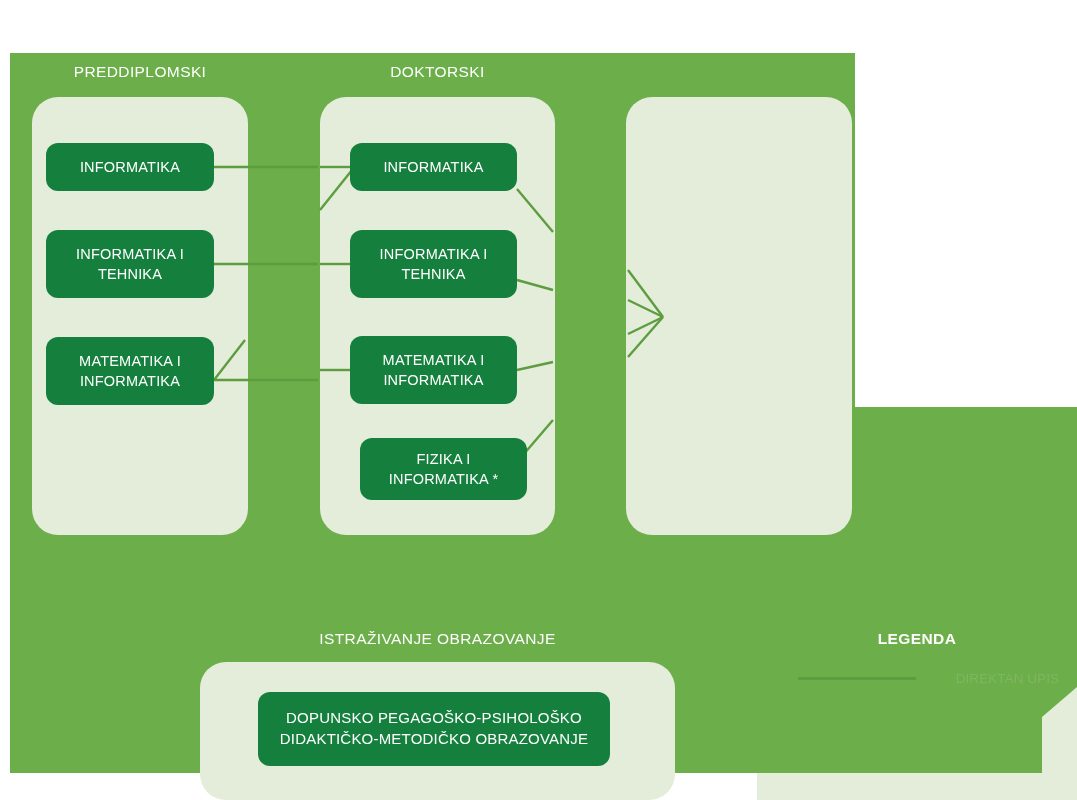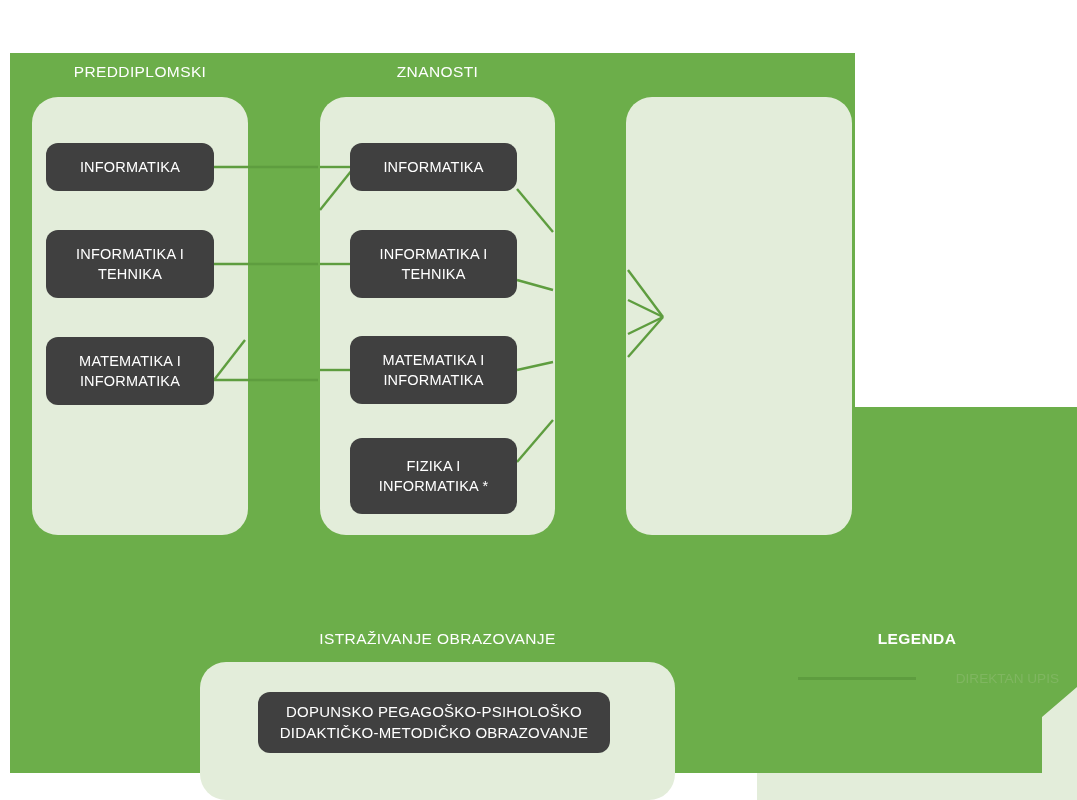--- a/index.html
+++ b/index.html
@@ -87,21 +87,21 @@
   .col-panel {
     position: absolute;
     background: #E3EDDA;
     border-radius: 26px;
     z-index: 2;
   }
 
   
   .prog-box {
     position: absolute;
-    background: #404040;
+    background: #15803d;
     border-radius: 12px;
     color: #FFFFFF;
     font-size: 14.5px;
     line-height: 1.38;
     letter-spacing: 0.2px;
     display: flex;
     align-items: center;
     justify-content: center;
     text-align: center;
     z-index: 5;
@@ -188,21 +188,21 @@
   <div class="green-bg main-backdrop"></div>
 
   <div class="legend-backdrop"></div>
 
   <div class="col-panel" style="left:32px; top:55px; width:216px; height:438px;"></div>
   <div class="col-panel" style="left:320px; top:55px; width:235px; height:438px;"></div>
   <div class="col-panel" style="left:626px; top:55px; width:226px; height:438px;"></div>
   <div class="col-panel" style="left:200px; top:620px; width:475px; height:138px;"></div>
 
   <div class="col-title" style="left:32px; top:21px; width:216px;">PREDDIPLOMSKI</div>
-  <div class="col-title" style="left:320px; top:21px; width:235px;">ZNANOSTI</div>
+  <div class="col-title" style="left:320px; top:21px; width:235px;">DOKTORSKI</div>
 
   <svg class="connectors" viewBox="0 0 1077 800" xmlns="http://www.w3.org/2000/svg">
     <g stroke="#5E9D3F" stroke-width="2.4" fill="none" stroke-linecap="butt">
 
       <path d="M214 125 L318 125"></path>
       <path d="M320 125 L350 125"></path>
       <path d="M320 168 L352 128"></path>
 
       <path d="M214 222 L318 222"></path>
       <path d="M320 222 L350 222"></path>
@@ -223,25 +223,25 @@
     </g>
   </svg>
 
   <div class="prog-box" style="left:46px; top:101px; width:168px; height:48px;">INFORMATIKA</div>
   <div class="prog-box" style="left:46px; top:188px; width:168px; height:68px;">INFORMATIKA I TEHNIKA</div>
   <div class="prog-box" style="left:46px; top:295px; width:168px; height:68px;">MATEMATIKA I INFORMATIKA</div>
 
   <div class="prog-box" style="left:350px; top:101px; width:167px; height:48px;">INFORMATIKA</div>
   <div class="prog-box" style="left:350px; top:188px; width:167px; height:68px;">INFORMATIKA I TEHNIKA</div>
   <div class="prog-box" style="left:350px; top:294px; width:167px; height:68px;">MATEMATIKA I INFORMATIKA</div>
-  <div class="prog-box" style="left:350px; top:396px; width:167px; height:76px;">FIZIKA I INFORMATIKA *</div>
+  <div class="prog-box" style="left:360px; top:396px; width:167px; height:62px;">FIZIKA I INFORMATIKA *</div>
 
 
   <div class="cjz-title" style="left:200px; top:588px; width:475px;">ISTRAŽIVANJE OBRAZOVANJE</div>
-  <div class="prog-box" style="left:258px; top:650px; width:352px; height:61px; font-size:15px;">DOPUNSKO PEGAGOŠKO-PSIHOLOŠKO DIDAKTIČKO-METODIČKO OBRAZOVANJE</div>
+  <div class="prog-box" style="left:258px; top:650px; width:352px; height:74px; font-size:15px;">DOPUNSKO PEGAGOŠKO-PSIHOLOŠKO DIDAKTIČKO-METODIČKO OBRAZOVANJE</div>
 
   <div class="legend-title" style="left:757px; top:588px; width:320px; text-align:center;font-weight:bold;">LEGENDA</div>
 
   <div class="legend-body">
     <div class="legend-row1">
       <span class="legend-line"></span>
       <span>DIREKTAN UPIS</span>
     </div>
   </div>
 

